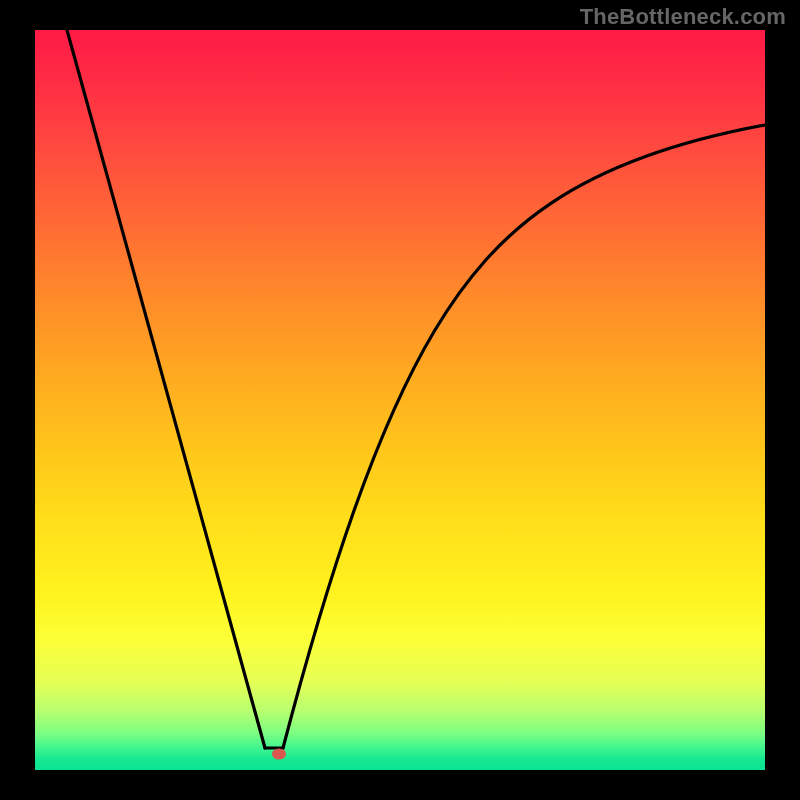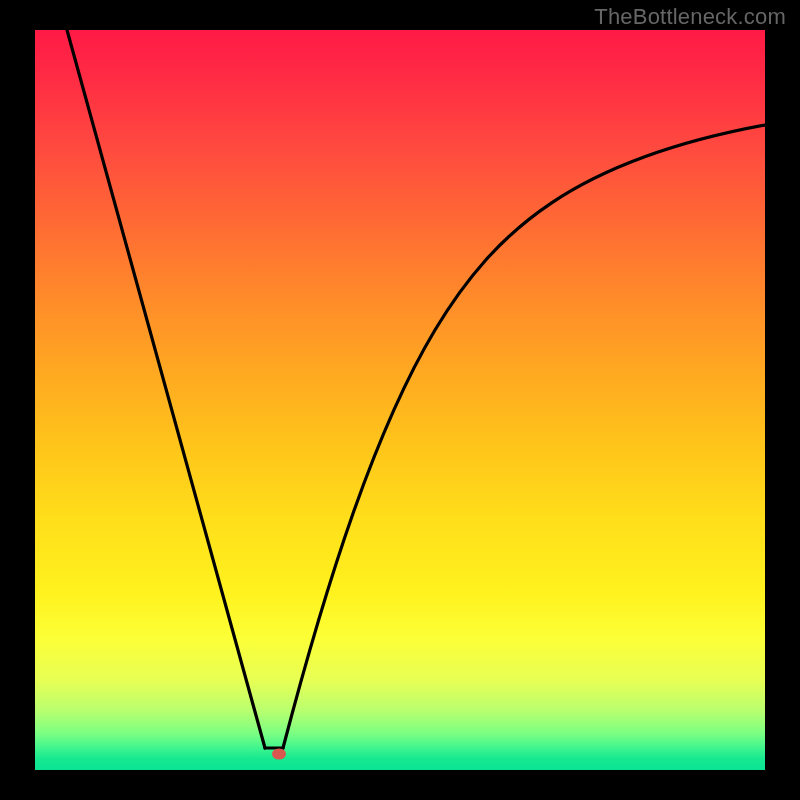--- a/index.html
+++ b/index.html
@@ -42,21 +42,21 @@
       #16e890 98.5%,
       #0ae394 100%
     );
   }
   .watermark {
     position: absolute;
     top: 4px;
     right: 14px;
     color: #666;
     font-size: 22px;
-    font-weight: 400;
+    font-weight: 700;
     letter-spacing: 0.2px;
   }
   svg.curve {
     position: absolute;
     left: 0;
     top: 0;
     width: 730px;
     height: 740px;
   }
 </style>

